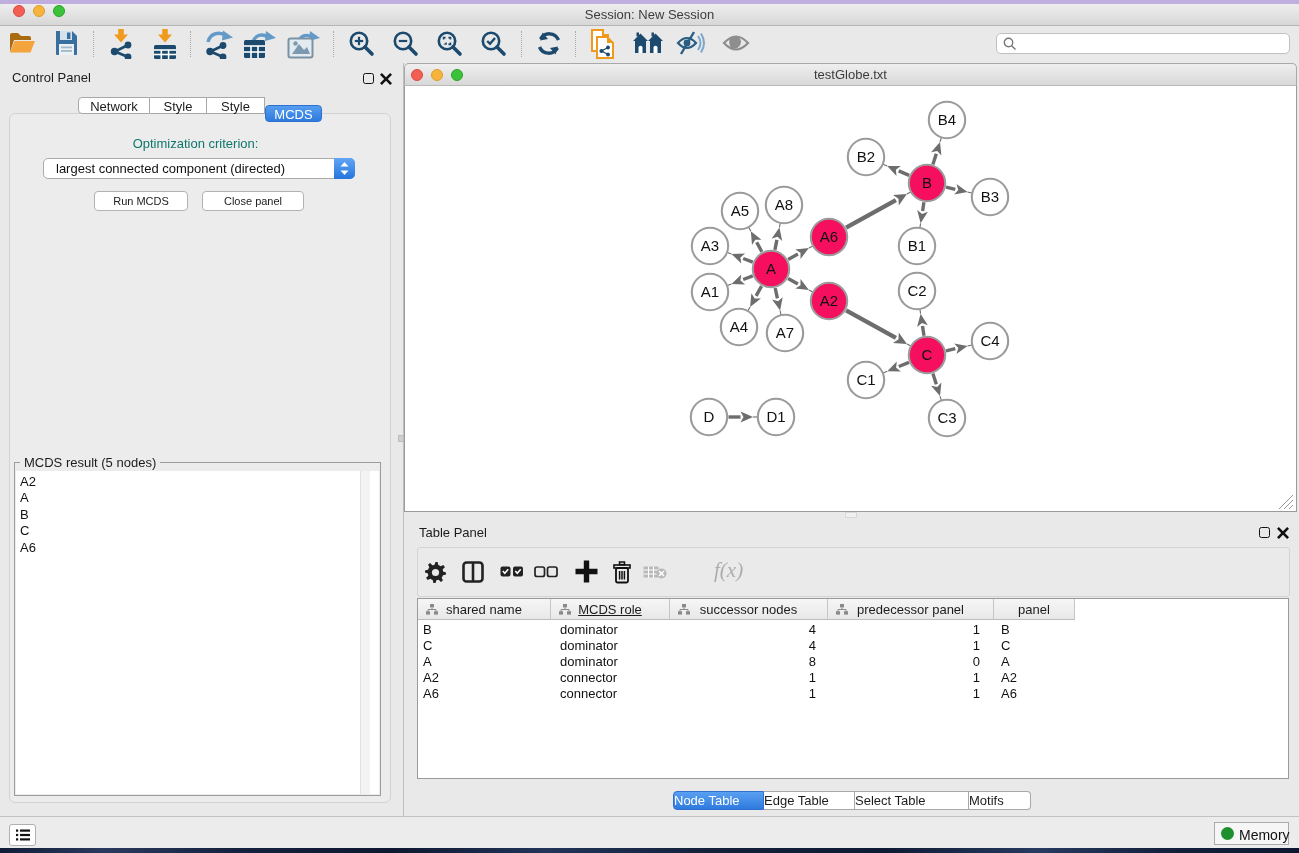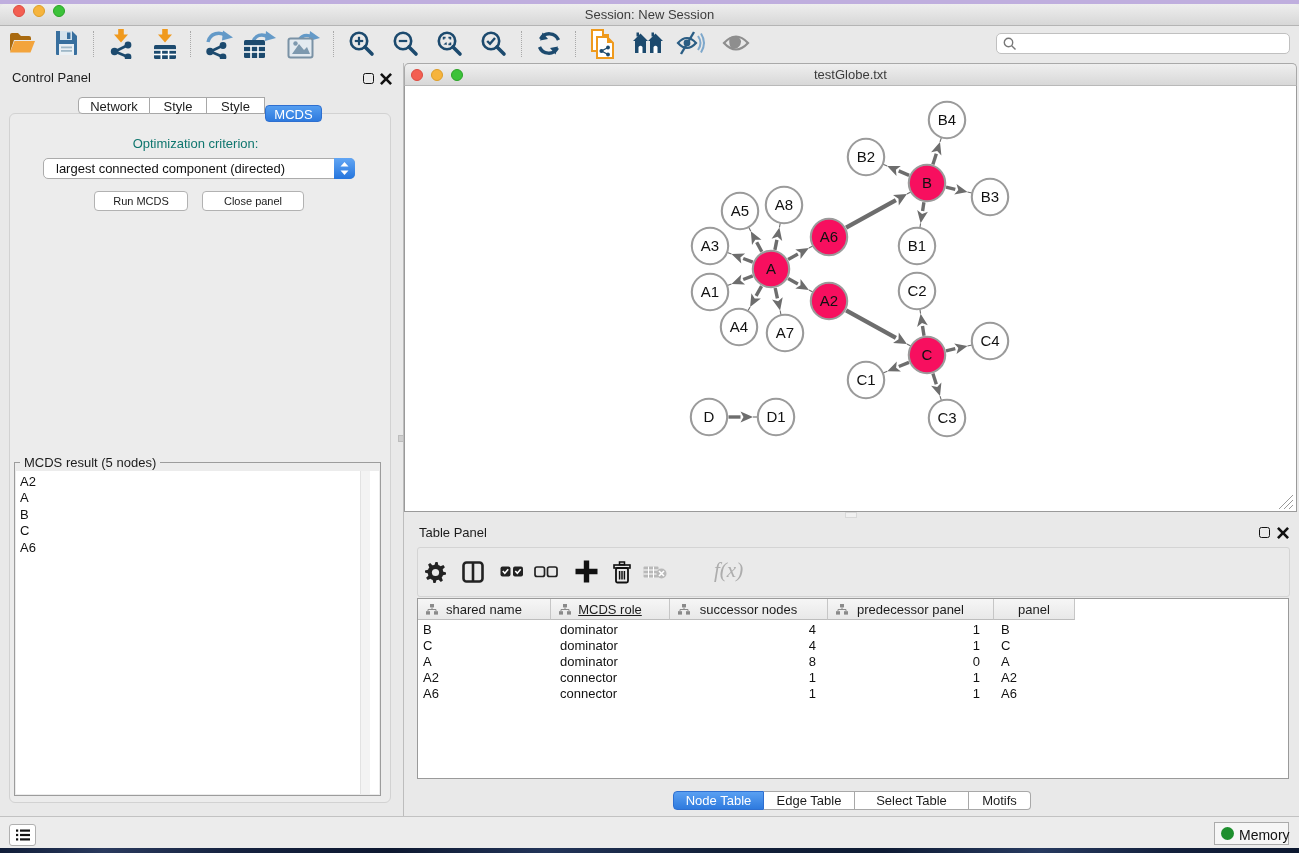--- a/index.html
+++ b/index.html
@@ -25,21 +25,21 @@
 .lst{font-size:13px;line-height:16.4px;color:#111;}
 
 .nw-titlebar{left:404px;top:63px;width:893px;height:23px;background:linear-gradient(#efefef,#d8d8d8);border:1px solid #a9a9a9;border-bottom:1px solid #b9b9b9;border-radius:5px 5px 0 0;}
 .nw-content{left:404px;top:86px;width:893px;height:426px;background:#fff;border:1px solid #9a9a9a;border-top:none;}
 
 .tp-title{left:419px;top:525px;font-size:13px;color:#1c1c1c;}
 .tp-toolbar{left:417px;top:547px;width:873px;height:50px;background:#eaeaea;border:1px solid #d4d4d4;border-radius:3px;}
 .tbl{left:417px;top:598px;width:872px;height:181px;background:#fff;border:1px solid #9a9a9a;}
 .th{top:599px;height:21px;background:linear-gradient(#f6f6f6,#e8e8e8);border-right:1px solid #c6c6c6;border-bottom:1px solid #bdbdbd;font-size:13px;color:#1c1c1c;text-align:center;line-height:21px;position:absolute;}
 .td{font-size:13px;color:#111;position:absolute;height:16px;line-height:16px;}
-.btab{top:791px;height:19px;background:#fff;border:1px solid #a8a8a8;font-size:13px;line-height:18px;color:#1c1c1c;text-align:center;position:absolute;}
+.btab{top:791px;height:19px;background:#fff;border:1px solid #a8a8a8;font-size:13px;line-height:18px;color:#1c1c1c;position:absolute;}
 
 .statusbar{left:0;top:816px;width:1299px;height:32px;background:#ececec;border-top:1px solid #c2c2c2;}
 .membtn{left:1214px;top:822px;width:75px;height:23px;background:#f6f6f6;border:1px solid #ababab;}
 .vline{left:403px;top:63px;width:1px;height:753px;background:#bdbdbd;}
 </style></head>
 <body>
 <div class="abs vline"></div>
 <div class="abs titlebar">
     <div class="ttl">Session: New Session</div>
   </div>

